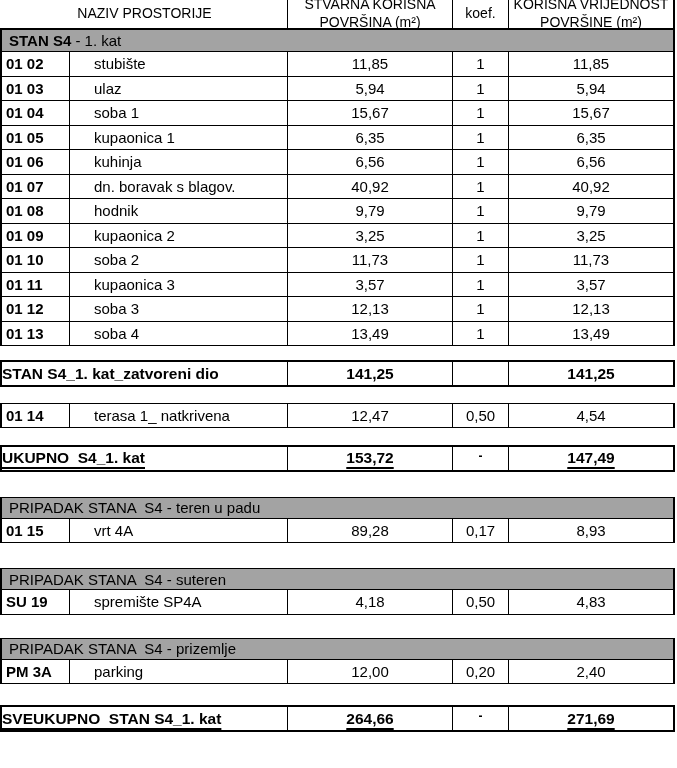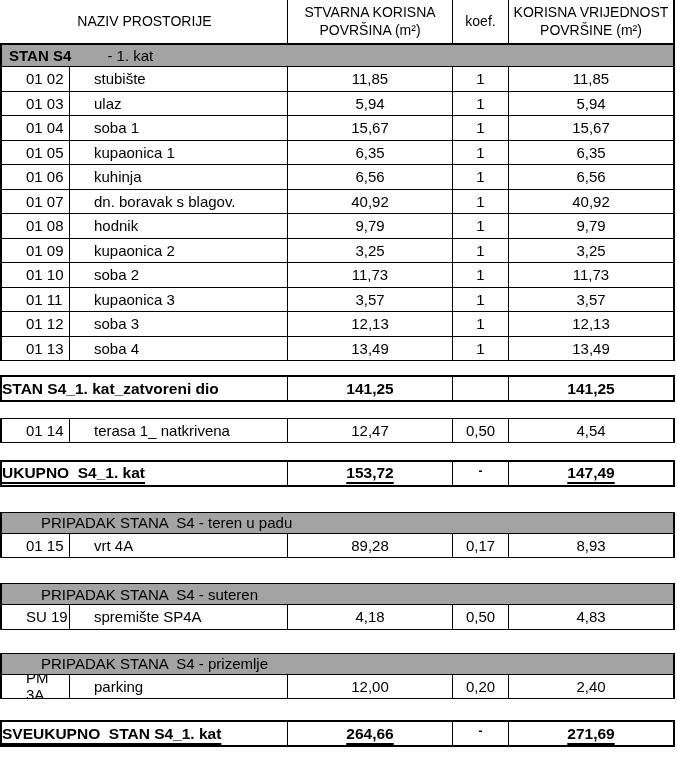--- a/index.html
+++ b/index.html
@@ -15,45 +15,45 @@
     grid-template-columns:67px 218px 165px 56px 165px;
     width:675px;
     box-sizing:border-box;
     border-left:2px solid #000;
     border-right:2px solid #000;
     border-bottom:1.5px solid #000;
     background:#fff;
   }
   .brow.bt{border-top:1.5px solid #000;}
   .header{
-    height:45px;
+    height:30px;
     border-left:none;
     border-top:none;
     border-bottom:2px solid #000;
     padding-left:2px;
   }
   .cell{
     display:flex;align-items:center;height:100%;
     box-sizing:border-box;overflow:hidden;
   }
   .bdl{border-left:1.5px solid #000;}
   .hc{
     flex-direction:column;justify-content:center;
     text-align:center;font-size:14px;line-height:1.28;
     white-space:pre-line;
   }
   .hc-name{grid-column:1/3;}
   
   .r-section{height:22px;background:#a3a3a3;}
   .c-section{grid-column:1/-1;padding-left:7px;font-size:15px;white-space:pre;}
   .sec-bold{font-weight:bold;white-space:pre;}
-  .sec-rest{white-space:pre;padding-left:32px;}
+  .sec-rest{white-space:pre;}
   
   .r-item{height:24.5px;font-size:15px;}
-  .c-code{padding-left:24px;justify-content:flex-start;border:none;}
+  .c-code{padding-left:4px;justify-content:flex-start;border:none;font-weight:bold;}
   .c-name{justify-content:flex-start;padding-left:24px;white-space:pre;}
   .c-num{justify-content:center;}
   .c-koef{justify-content:center;}
   .c-name,.c-num,.c-koef{border-left:1.5px solid #000;}
   
   .r-summary{height:27px;border-bottom:2px solid #000;}
   .r-summary.bt{border-top:2px solid #000;}
   .c-sumlabel{
     grid-column:1/3;justify-content:flex-start;
     font-weight:bold;font-size:15.5px;white-space:pre;border:none;

